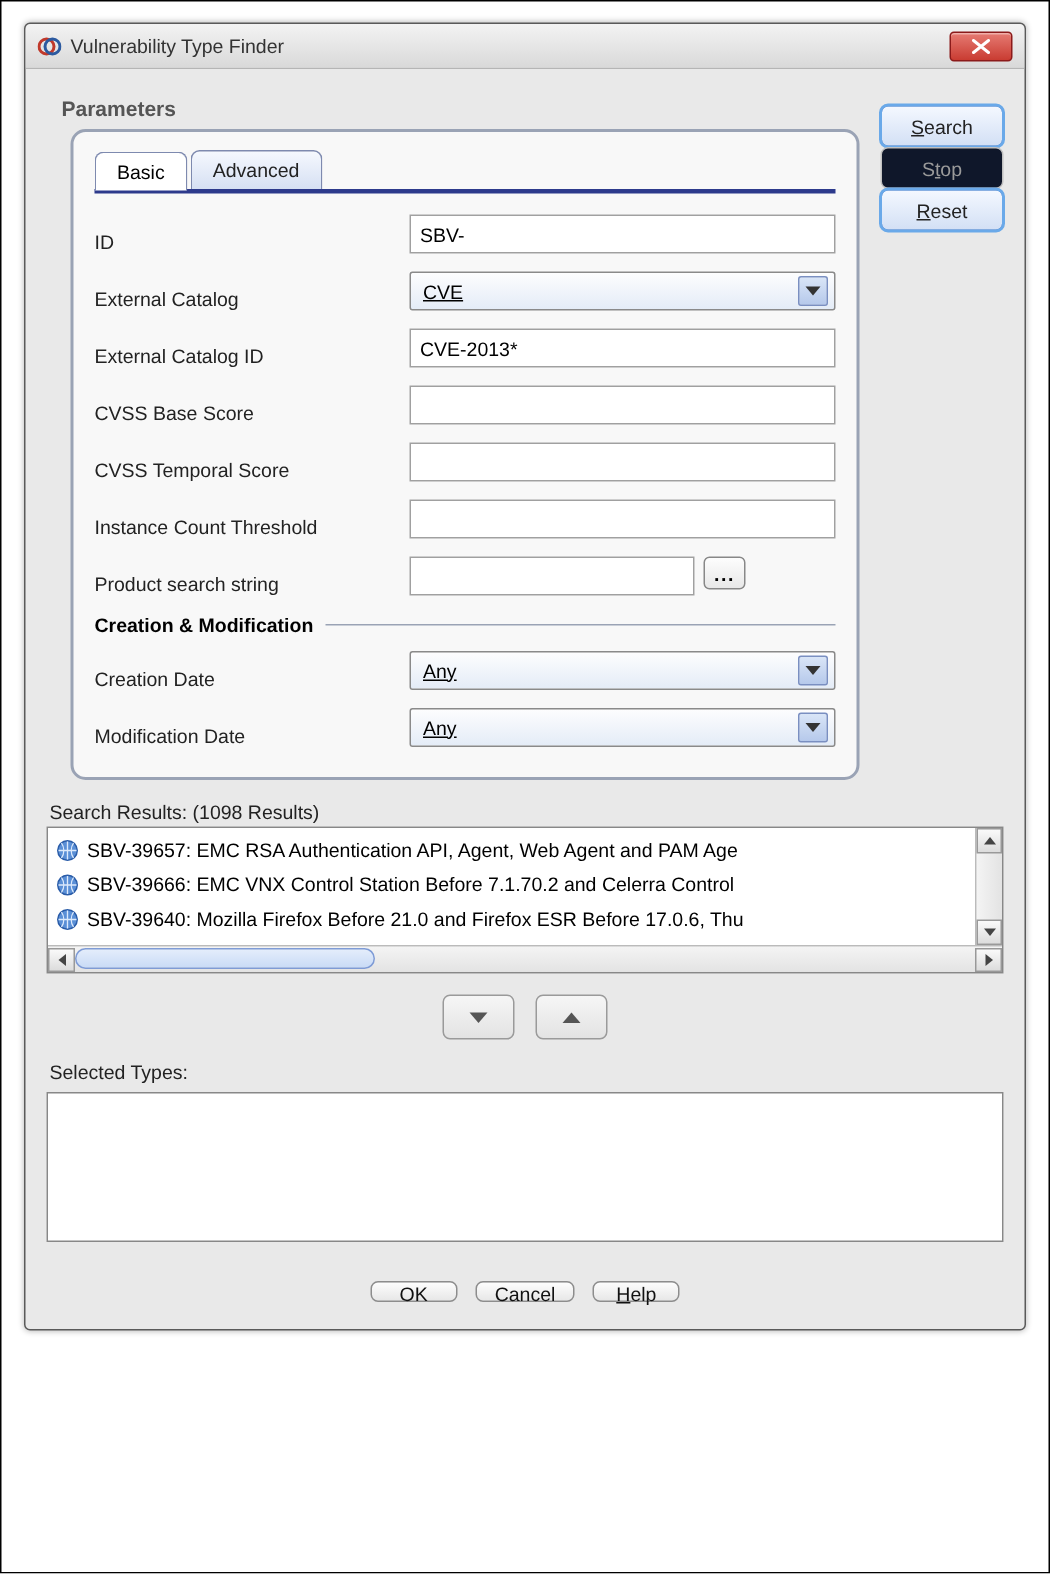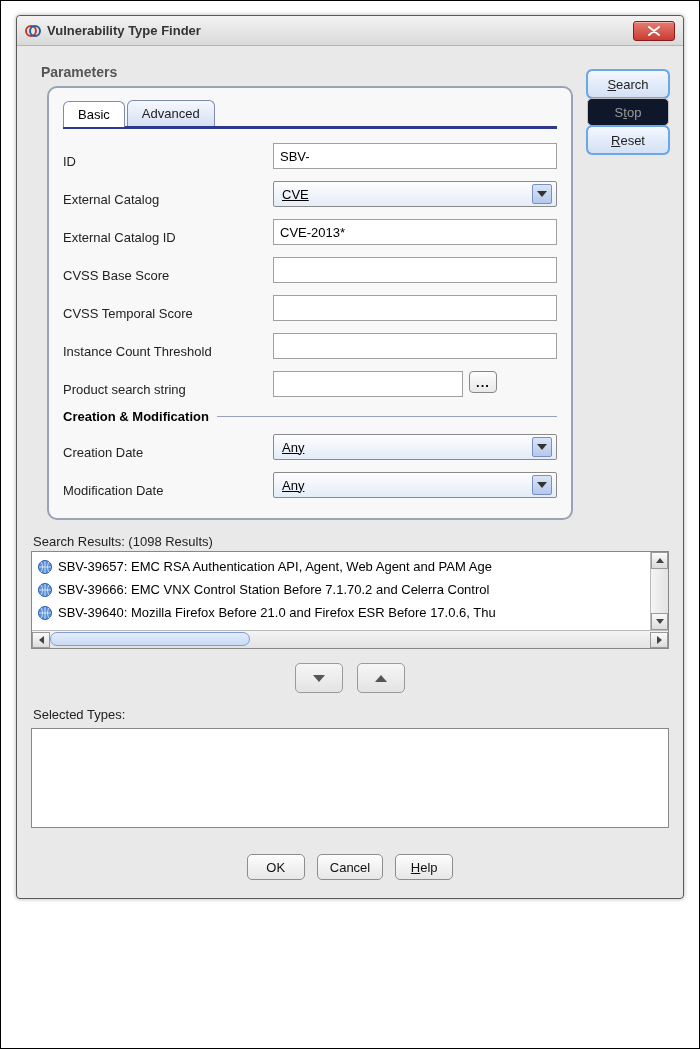--- a/index.html
+++ b/index.html
@@ -2,21 +2,21 @@
 <html><head>
 <meta charset="utf-8">
 <style>
   * { box-sizing: border-box; font-family: Tahoma, Arial, sans-serif; font-size: 13px; }
   body { margin: 0; background: #ffffff; }
   .canvas { width: 700px; height: 1049px; border: 1px solid #000; background: #fff; position: relative; }
   .dialog { width: 668px; margin: 14px auto 0; border: 1px solid #5a5a5a; border-radius: 4px; background: #e9e9e9; box-shadow: 0 0 4px rgba(0,0,0,0.3); }
   .titlebar { height: 30px; background: linear-gradient(#f3f3f3,#d9d9d9); border-bottom: 1px solid #b5b5b5; display:flex; align-items:center; padding: 0 8px; border-radius: 4px 4px 0 0; }
   .titlebar .app-icon { width:16px; height:16px; margin-right:6px; display:inline-block;}
   .titlebar .app-icon svg { display:block;}
-  .titlebar-title { color:#333; font-weight:bold; flex:1; }
+  .titlebar-title { color:#333; font-weight:normal; flex:1; }
   .close-btn { width:42px; height:20px; background: linear-gradient(#e67b73,#c93c32); border:1px solid #8b1a1a; border-radius:3px; display:flex; align-items:center; justify-content:center; color:#fff; font-weight:bold; font-size:12px; cursor:pointer; box-shadow: inset 0 1px 0 rgba(255,255,255,0.4);}
   .body { padding: 14px 14px 18px; }
   .top-row { display:flex; align-items:flex-start; gap:14px; }
   .params-col { flex:1; }
   .params-title { color:#555; font-weight:bold; margin: 4px 0 6px 10px; font-size:14px;}
   .params-box { border:2px solid #9aa3b5; border-radius:10px; background:#f8f8f8; padding: 12px 14px 18px; margin-left: 16px; }
   .tabs { display:flex; border-bottom:3px solid #2d3a8c; margin-bottom:14px; }
   .tab { padding:5px 14px; background: linear-gradient(#f5f8fe,#d6e0f3); border:1px solid #7e8aaf; border-bottom:none; border-radius:6px 6px 0 0; margin-right:2px; cursor:pointer; color:#222;}
   .tab.active { background:#fff; color:#000; position:relative; top:1px;}
   .form-row { display:flex; align-items:flex-end; margin-bottom:12px; }
@@ -54,21 +54,21 @@
   .vscroll .varrow.up::after{border-bottom:5px solid #444;}
   .vscroll .varrow.down::after{border-top:5px solid #444;}
   .transfer-btns { display:flex; justify-content:center; gap:14px; margin:14px 0;}
   .transfer-btns button { width:48px; height:30px; border:1px solid #9a9a9a; border-radius:5px; background:linear-gradient(#f6f6f6,#e3e3e3); cursor:pointer; display:flex; align-items:center; justify-content:center;}
   .transfer-btns button span { display:inline-block; }
   .chev-down { border-left:6px solid transparent; border-right:6px solid transparent; border-top:7px solid #555;}
   .chev-up { border-left:6px solid transparent; border-right:6px solid transparent; border-bottom:7px solid #555;}
   .selected-label { margin: 4px 0 6px 2px; color:#222;}
   .selected-box { border:1px solid #888; background:#fff; height:100px;}
   .bottom-btns { display:flex; justify-content:center; gap:12px; margin-top:26px;}
-  .bottom-btns button { min-width:58px; height:26px; padding:0 12px; border:1px solid #8d8d8d; border-radius:5px; background:linear-gradient(#fdfdfd,#e7e7e7); cursor:pointer; color:#111;}
+  .bottom-btns button { min-width:58px; height:14px; padding:0 12px; border:1px solid #8d8d8d; border-radius:5px; background:linear-gradient(#fdfdfd,#e7e7e7); cursor:pointer; color:#111;}
 </style>
 </head>
 <body>
 
 <div class="canvas">
   <div class="dialog">
 
     <div class="titlebar">
       <span class="app-icon">
         <svg width="16" height="16" viewBox="0 0 16 16">

